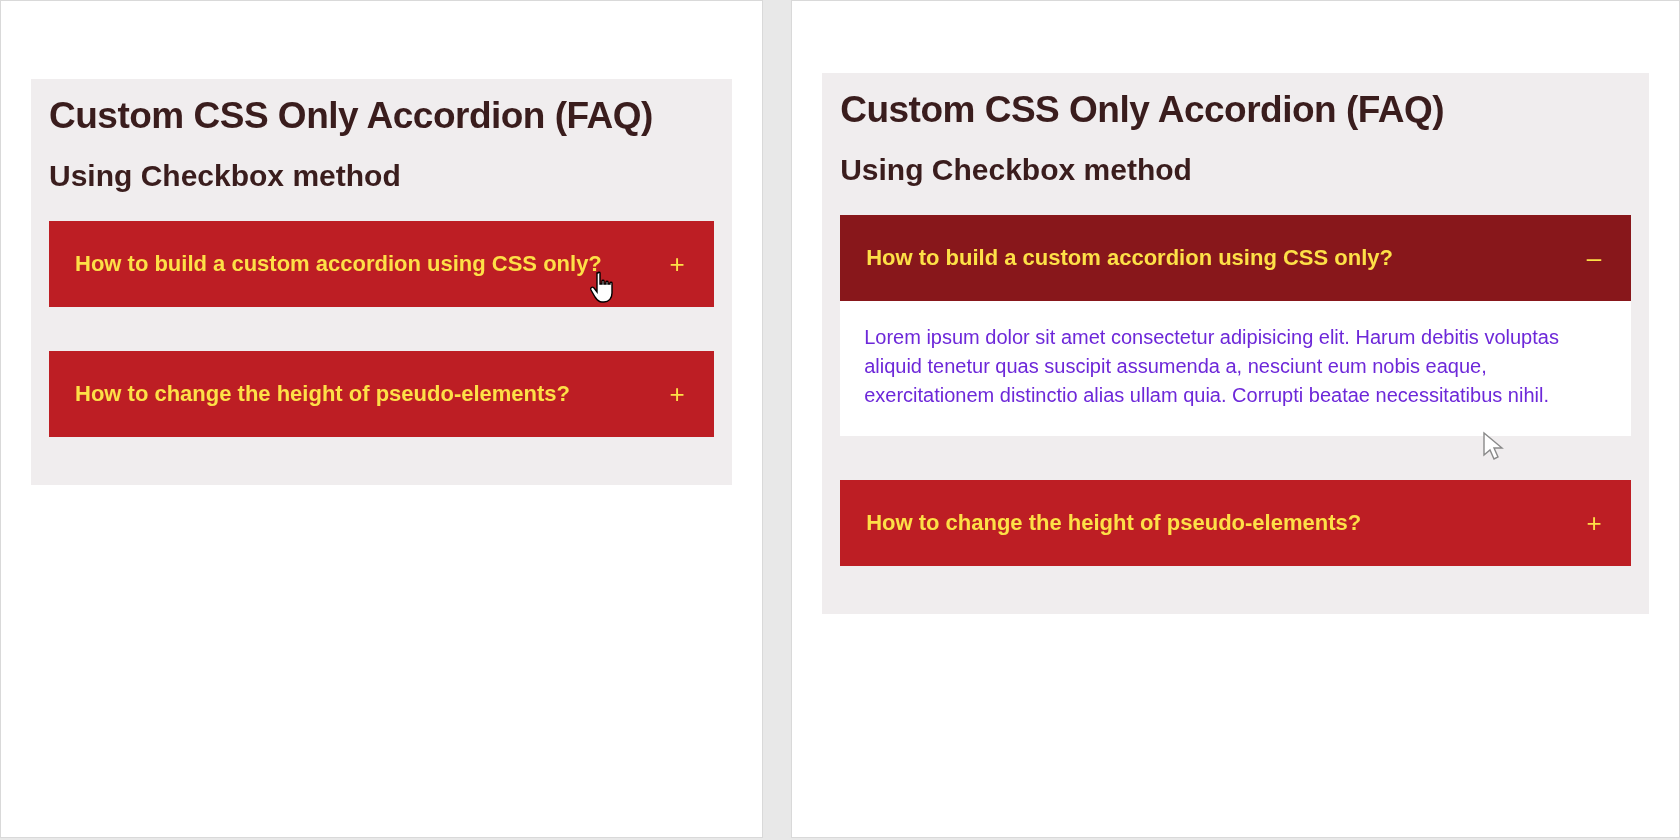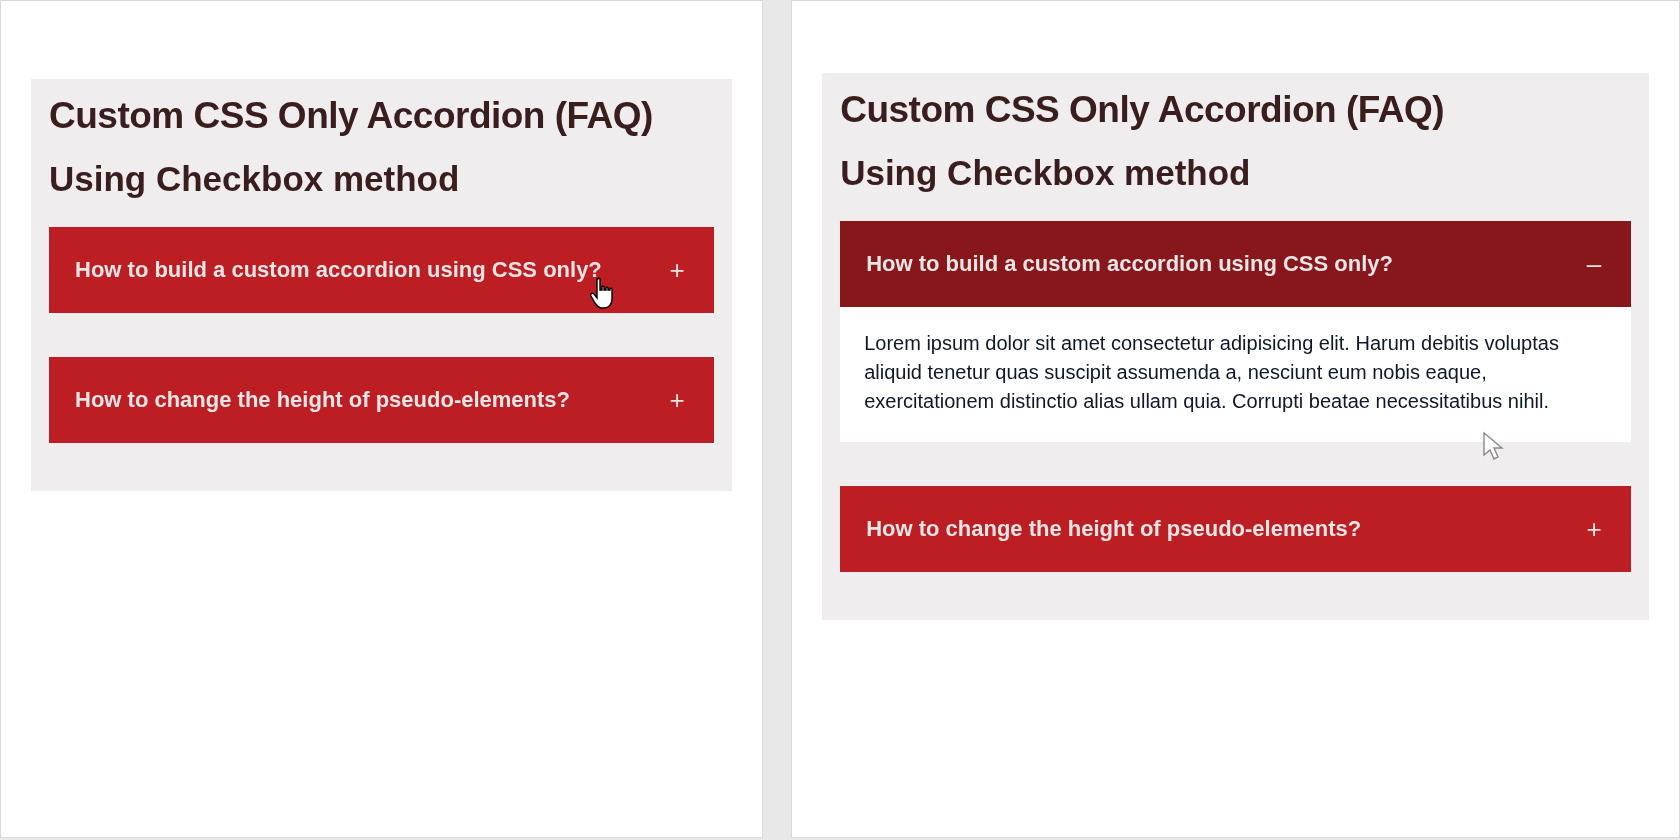--- a/index.html
+++ b/index.html
@@ -40,55 +40,55 @@
 
   h1.title {
     margin: 0 0 22px 0;
     font-size: 37px;
     font-weight: 700;
     color: #3a1d1d;
     letter-spacing: -0.5px;
   }
   h2.subtitle {
     margin: 0 0 28px 0;
-    font-size: 35px;
+    font-size: 30px;
     font-weight: 600;
     color: #3a1d1d;
   }
 
   .acc-item {
     margin-bottom: 44px;
   }
   .acc-item:last-child { margin-bottom: 16px; }
 
   .acc-header {
     display: flex;
     align-items: center;
     justify-content: space-between;
     padding: 30px 26px;
-    color: #e5e5e5;
+    color: #fde047;
     font-size: 22px;
     font-weight: 600;
     position: relative;
   }
   .acc-header.red      { background: #bd1e24; }
   .acc-header.dark-red { background: #88171b; }
 
   .acc-toggle {
     width: 22px;
     text-align: center;
     font-size: 26px;
     font-weight: 400;
     line-height: 1;
     flex: none;
   }
 
   .acc-body {
     background: #ffffff;
-    color: #0f172a;
+    color: #6d28d9;
     font-size: 20px;
     line-height: 1.45;
     padding: 22px 24px 26px 24px;
   }
 
   
   .cursor {
     position: absolute;
     pointer-events: none;
     z-index: 10;

